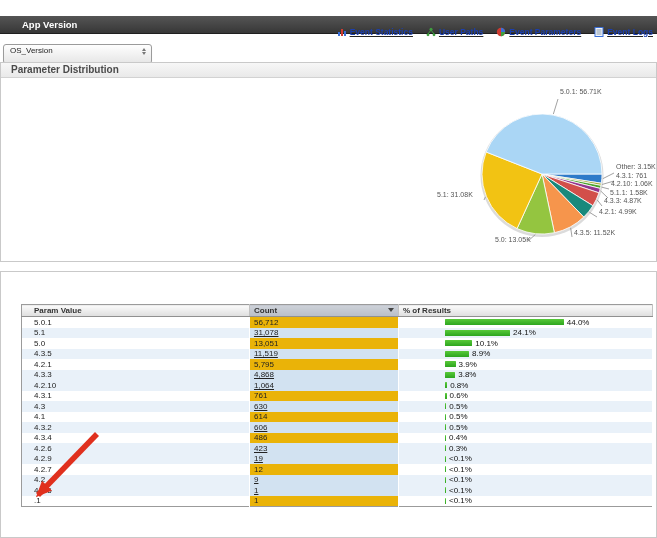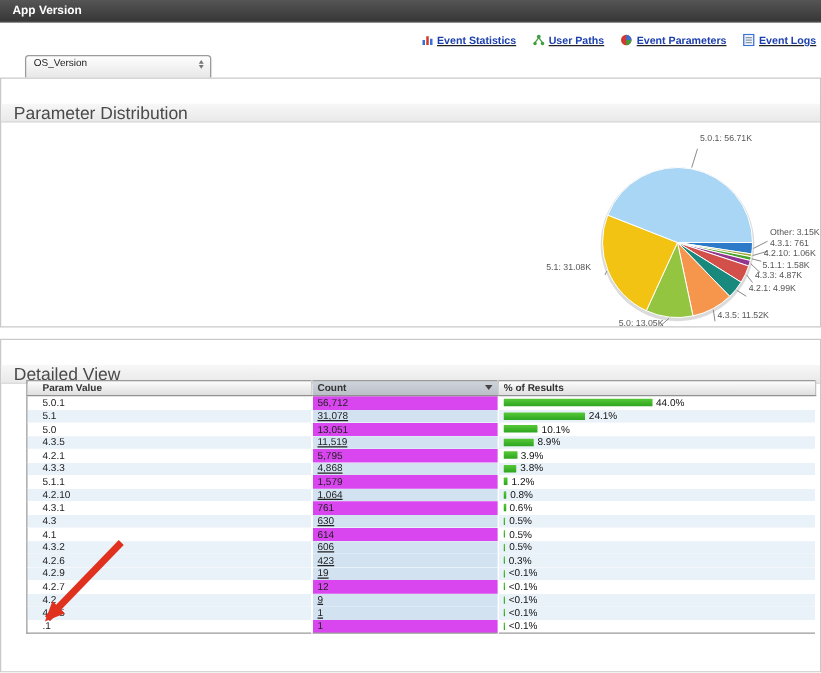--- a/index.html
+++ b/index.html
@@ -1,58 +1,58 @@
 <!DOCTYPE html>
 <html><head>
 <meta charset="utf-8">
 <style>
   * { margin:0; padding:0; box-sizing:border-box; }
   html,body { width:657px; height:538px; }
   body { position:relative; background:#fff; font-family:"Liberation Sans",sans-serif; overflow:hidden; color:#222; }
 
-  .topbar { position:absolute; left:0; top:0; width:657px; height:18px;
+  .topbar { position:absolute; left:0; top:16px; width:657px; height:18px;
     background:linear-gradient(#555,#373737); border-bottom:1px solid #1f1f1f;
-    color:#fff; font-size:9.5px; font-weight:bold; line-height:17px; padding-left:10px; }
+    color:#fff; font-size:9.5px; font-weight:bold; line-height:17px; padding-left:22px; }
 
   .nav { position:absolute; top:27px; right:4px; display:flex; gap:13px;text-decoration:underline; }
   .nav-link { display:flex; align-items:center; gap:3px; font-size:8.5px; font-weight:bold; color:#1b3fae; cursor:pointer; white-space:nowrap; }
   .nav-link svg { display:block; }
 
   .select { position:absolute; left:3px; top:44px; width:149px; height:20px;
     border:1px solid #9b9b9b; border-radius:3px; background:linear-gradient(#fefefe,#e6e6e6);
     font-size:8px; line-height:12px; padding:0 16px 0 6px; color:#222; cursor:pointer;
-    box-shadow:0 1px 1px rgba(0,0,0,.08);margin-left:17px; }
+    box-shadow:0 1px 1px rgba(0,0,0,.08); }
   .select .stepper { position:absolute; right:3px; top:2px; width:9px; height:9px; display:flex; flex-direction:column; align-items:center; justify-content:center; gap:1px; }
   .select .tri-up { width:0; height:0; border-left:2.5px solid transparent; border-right:2.5px solid transparent; border-bottom:3px solid #777; }
   .select .tri-down { width:0; height:0; border-left:2.5px solid transparent; border-right:2.5px solid transparent; border-top:3px solid #777; }
 
   .panel { position:absolute; left:0; width:657px; border:1px solid #c9c9c9; background:#fff; }
   .panel-header { height:15px; background:linear-gradient(#f7f7f7,#e9e9e9); border-bottom:1px solid #d2d2d2;
-    font-size:14px; font-weight:normal; color:#4a4a4a; line-height:14px; padding-left:10px;margin-top:20px; }
+    font-size:10px; font-weight:bold; color:#4a4a4a; line-height:14px; padding-left:10px; }
   #panel-distribution { top:62px; height:200px; }
   #panel-detailed { top:271px; height:267px; }
 
   #pie-svg { position:absolute; left:0; top:0; width:657px; height:185px; }
   .pie-label { position:absolute; font-size:7px; color:#555; white-space:nowrap; }
 
   .grid { position:absolute; left:20px; top:32px; width:631px; border-collapse:collapse; table-layout:fixed;
     border:1px solid #9b9b9b; font-size:8px; }
   .grid th { height:12px; background:linear-gradient(#fbfbfb,#dedede); border-right:1px solid #c2c2c2; border-bottom:1px solid #909090;
     font-size:8px; font-weight:bold; color:#333; text-align:left; padding:0 0 0 4px; position:relative; }
   .grid th.first { padding-left:12px;margin-top:20px; }
   .grid th.sorted { background:linear-gradient(#ced2d9,#b9bec7); }
   .grid th .sort-arrow { position:absolute; right:4px; top:3px; width:0; height:0;
     border-left:3px solid transparent; border-right:3px solid transparent; border-top:4px solid #444; }
   .grid td { height:10.5px; padding:0 0 0 4px; border-right:1px solid rgba(255,255,255,.75); overflow:hidden; white-space:nowrap; color:#222; }
   .grid td.first { padding-left:12px; }
   .grid tr.odd td { background:#ffffff; }
   .grid tr.even td { background:#e9f1f9; }
-  .grid tr.odd td.count { background:#d946ef;margin-top:40px; }
+  .grid tr.odd td.count { background:#eab308;margin-top:40px; }
   .grid tr.even td.count { background:#d2e2f1;text-decoration:underline; }
-  .pct-wrap { display:flex; align-items:center; height:10.5px; }
+  .pct-wrap { display:flex; align-items:center; height:10.5px;margin-left:42px; }
   .pct-bar { height:6px; background:linear-gradient(#58c939,#2da51f); border-radius:0.5px; flex:0 0 auto; }
   .pct-text { font-size:8px; margin-left:3px; color:#111; }
 
   #arrow-svg { position:absolute; left:0; top:0; width:657px; height:538px; pointer-events:none; }
 </style>
 </head>
 <body>
 
 <div class="topbar">App Version</div>
 
@@ -144,21 +144,20 @@
         <div class="pie-label" style="left: 598px; top: 130px;">4.2.1: 4.99K</div>
         <div class="pie-label" style="left: 573px; top: 151px;">4.3.5: 11.52K</div>
         <div class="pie-label" style="left: 494px; top: 158px;">5.0: 13.05K</div>
         <div class="pie-label" style="left: 436px; top: 113px;">5.1: 31.08K</div>
         <div class="pie-label" style="left: 559px; top: 10px;">5.0.1: 56.71K</div>
       </div>
   </div>
 </div>
 
 <div class="panel" id="panel-detailed">
-  <div class="panel-header">Detailed View</div>
   <table class="grid">
     <colgroup>
         <col style="width:228px">
         <col style="width:149px">
         <col style="width:254px">
       </colgroup>
     <thead>
       <tr>
         <th class="first">Param Value</th>
         <th class="sorted"><span>Count</span><span class="sort-arrow"></span></th>
@@ -219,30 +218,20 @@
         <tr class="even">
           <td class="first">4.3.3</td>
           <td class="count">4,868</td>
           <td>
             <div class="pct-wrap">
               <div class="pct-bar" style="width: 10.26px;"></div>
               <span class="pct-text">3.8%</span>
             </div>
           </td>
         </tr>
-        <tr class="odd">
-          <td class="first">5.1.1</td>
-          <td class="count">1,579</td>
-          <td>
-            <div class="pct-wrap">
-              <div class="pct-bar" style="width: 3.24px;"></div>
-              <span class="pct-text">1.2%</span>
-            </div>
-          </td>
-        </tr>
         <tr class="even">
           <td class="first">4.2.10</td>
           <td class="count">1,064</td>
           <td>
             <div class="pct-wrap">
               <div class="pct-bar" style="width: 2.16px;"></div>
               <span class="pct-text">0.8%</span>
             </div>
           </td>
         </tr>
@@ -276,20 +265,30 @@
             </div>
           </td>
         </tr>
         <tr class="even">
           <td class="first">4.3.2</td>
           <td class="count">606</td>
           <td>
             <div class="pct-wrap">
               <div class="pct-bar" style="width: 1.35px;"></div>
               <span class="pct-text">0.5%</span>
+            </div>
+          </td>
+        </tr>
+        <tr class="odd">
+          <td class="first">4.3.4</td>
+          <td class="count">486</td>
+          <td>
+            <div class="pct-wrap">
+              <div class="pct-bar" style="width: 1.08px;"></div>
+              <span class="pct-text">0.4%</span>
             </div>
           </td>
         </tr>
         <tr class="even">
           <td class="first">4.2.6</td>
           <td class="count">423</td>
           <td>
             <div class="pct-wrap">
               <div class="pct-bar" style="width: 1px;"></div>
               <span class="pct-text">0.3%</span>

